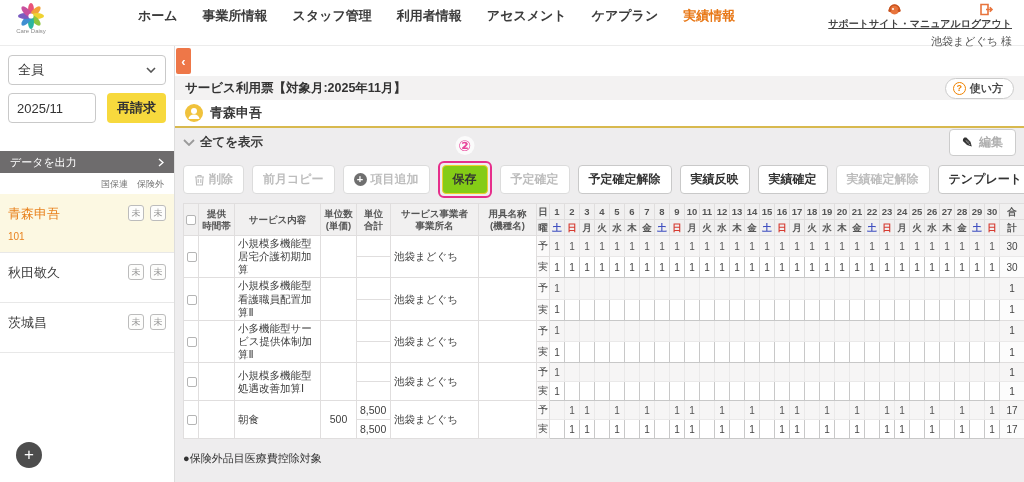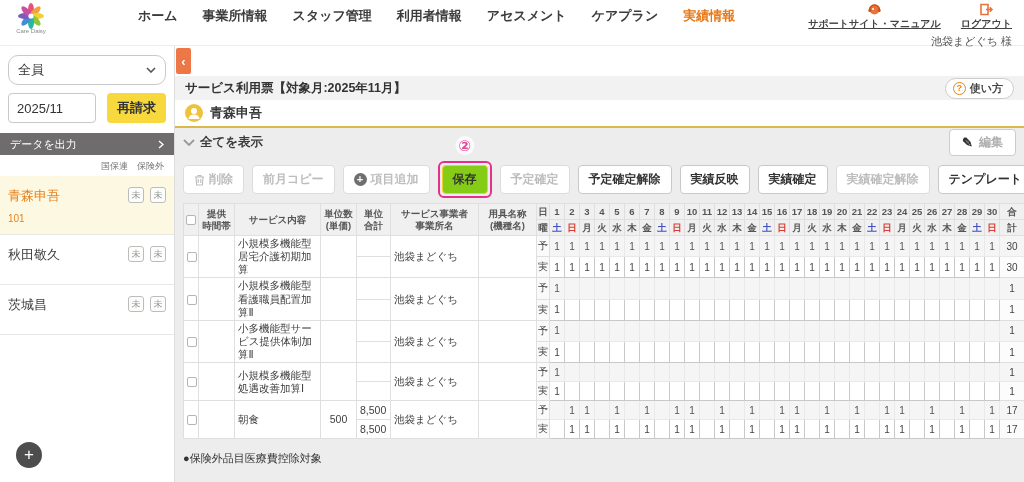--- a/index.html
+++ b/index.html
@@ -9,29 +9,29 @@
     font-family:"Liberation Sans","DejaVu Sans",sans-serif; color:#3c3c3c;
   }
   
   .topnav { height:45px; position:relative; background:#fff; display:flex; align-items:flex-start; }
   .logo { width:52px; padding:3px 0 0 10px; display:flex; flex-direction:column; align-items:center; }
   .logo-text { font-size:6px; color:#8a8a8a; margin-top:-1px; }
   .menu { display:flex; gap:25px; align-items:center; margin-left:86px; height:32px; font-size:13px; font-weight:bold; color:#3c3c3c; }
   .menu-item { cursor:pointer; white-space:nowrap; }
   .menu-item.active { color:#e87817; }
   .topright { position:absolute; right:12px; top:3px; text-align:right; }
-  .links { display:flex; gap:20px; justify-content:flex-end; }
+  .links { display:flex; justify-content:flex-end; }
   .link-col { display:flex; flex-direction:column; align-items:center; font-size:10px; font-weight:bold; color:#444; cursor:pointer; }
   .link-col .lbl { text-decoration:underline; margin-top:1px; }
   .username { font-size:11px; color:#555; margin-top:3px; }
   
   .layout { display:flex; height:437px; border-top:1px solid #ececec; }
   .sidebar { width:175px; flex:none; background:#fff; border-right:1px solid #ddd; position:relative; }
-  .scope { margin:9px 8px 8px; height:30px; border:1px solid #c9c9c9; border-radius:10px; display:flex; align-items:center; justify-content:space-between; padding:0 9px; font-size:13px; color:#333; cursor:pointer; background:#fff; }
-  .month-row { display:flex; margin:0 8px 10px; gap:11px; }
+  .scope { margin:9px 8px 8px; height:30px; border:1px solid #c9c9c9; border-radius:4px; display:flex; align-items:center; justify-content:space-between; padding:0 9px; font-size:13px; color:#333; cursor:pointer; background:#fff; }
+  .month-row { display:flex; margin:0 8px 28px; gap:11px; }
   .month-input { width:88px; height:30px; border:1px solid #c9c9c9; border-radius:4px; font-size:13px; padding:0 8px; color:#333; font-family:inherit; }
   .rebill { flex:1; background:#f7d93d; border:none; border-radius:4px; font-weight:bold; font-size:13px; color:#333; cursor:pointer; font-family:inherit; }
   .export { background:#6e6c6d; color:#fff; font-size:11px; height:22px; display:flex; align-items:center; justify-content:space-between; padding:0 10px; cursor:pointer; }
   .claim-head { display:flex; justify-content:flex-end; gap:9px; font-size:9px; color:#777; padding:5px 10px 3px; }
   .userlist { list-style:none; margin:0; padding:0; }
   .user-item { border-bottom:1px solid #e8e8e8; padding:11px 8px 10px; display:flex; justify-content:space-between; min-height:50px; cursor:pointer; background:#fff; }
   .user-item.selected { background:#fcf8e2; }
   .u-name { font-size:13px; color:#3e3e3e; }
   .user-item.selected .u-name, .user-item.selected .u-code { color:#e8821e; }
   .u-code { font-size:10px; margin-top:8px; }

